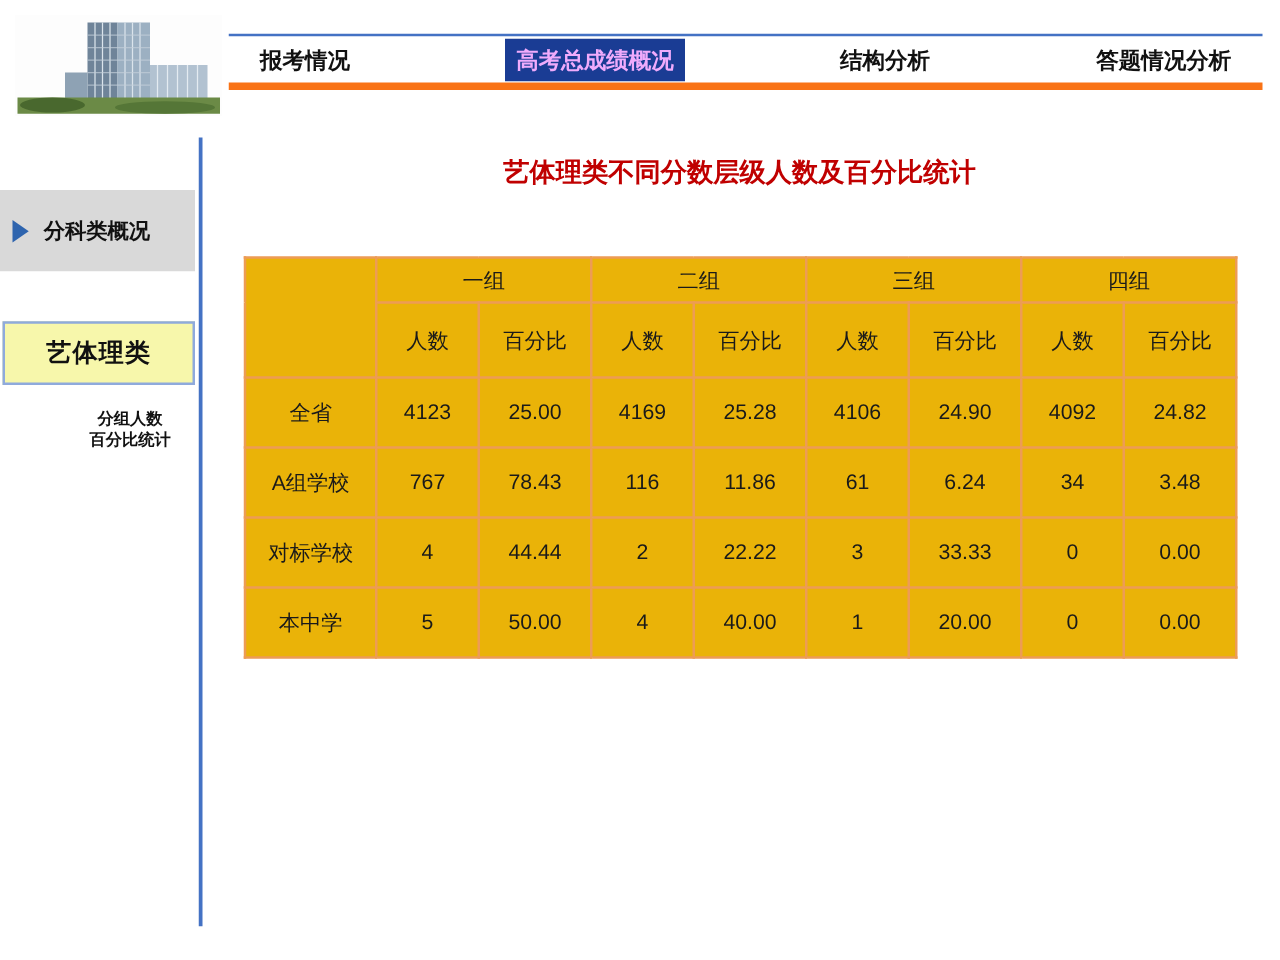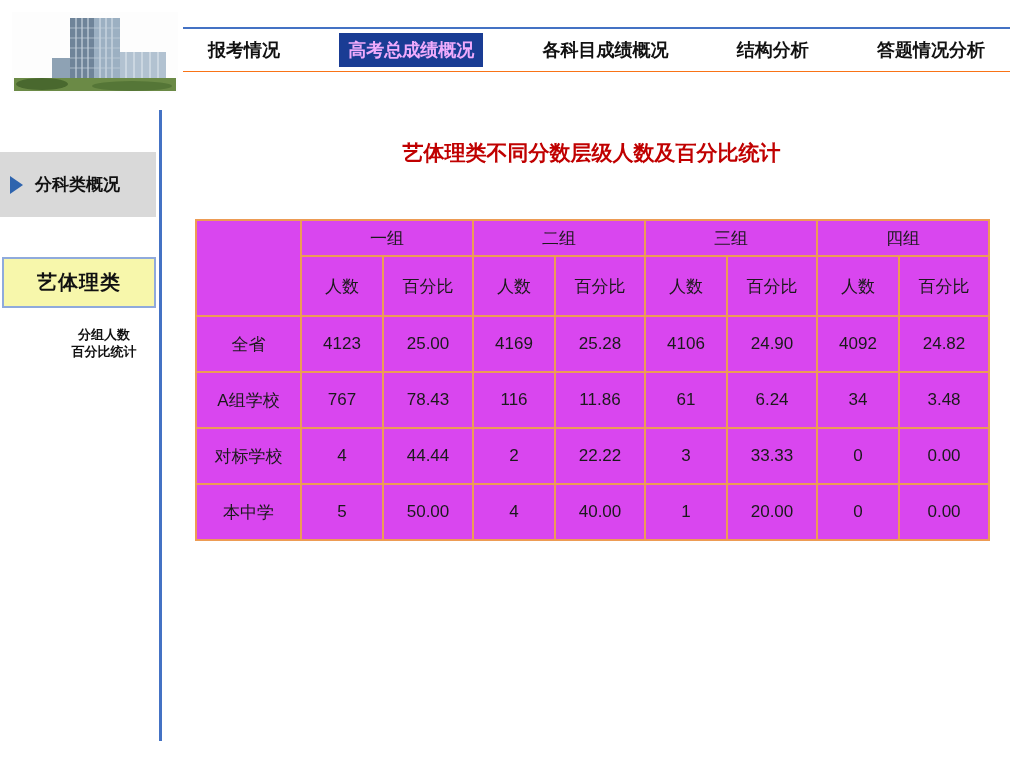--- a/index.html
+++ b/index.html
@@ -16,21 +16,21 @@
   .logo {
     position: absolute; left: 12px; top: 12px;
     width: 166px; height: 81px;
   }
 
   
   .navbar {
     position: absolute; left: 183px; top: 27px;
     width: 827px; height: 45px;
     border-top: 2px solid #4472C4;
-    border-bottom: 1px solid #f97316;
+    border-bottom: 6px solid #f97316;
     display: flex; align-items: center;
     justify-content: space-between;
     padding: 0 16px;
   }
   .tab {
     font-size: 18px; font-weight: 600; color: #111;
     white-space: nowrap; cursor: pointer;
     padding: 8px 9px; line-height: 1;
   }
   .tab.selected {
@@ -71,36 +71,36 @@
     position: absolute; left: 0; top: 326px;
     width: 160px; padding-left: 48px;
     text-align: center;
     font-size: 13px; font-weight: 700; color: #111;
     line-height: 17px; cursor: pointer;
   }
 
   
   .main { position: absolute; left: 195px; top: 110px; width: 793px; }
   .title {
-    margin-top: 30px;
+    margin-top: 16px;
     text-align: center;
     font-size: 21px; font-weight: 700;
     color: #C00000; line-height: 26px;
   }
   .stats-table {
     margin-top: 53px;
     border-collapse: collapse;
     table-layout: fixed;
     width: 793px;
   }
   .stats-table th, .stats-table td {
     border: 2px solid #ED9C55;
     text-align: center; vertical-align: middle;
     font-size: 17px; font-weight: 400; color: #1a1a1a;
-    background: #d946ef;
+    background: #eab308;
   }
   .stats-table .r-group { height: 36px; }
   .stats-table .r-sub { height: 60px; }
   .stats-table .r-data { height: 56px; }
 </style>
 </head>
 <body>
 
 <div class="page">
 
@@ -139,21 +139,20 @@
 
       <rect x="2" y="66" width="162" height="13" fill="#6b8a46"></rect>
       <ellipse cx="30" cy="72" rx="26" ry="6" fill="#49682e"></ellipse>
       <ellipse cx="120" cy="74" rx="40" ry="5" fill="#557637"></ellipse>
     </svg>
   </div>
 
   <nav class="navbar">
     <div class="tab">报考情况</div>
     <div class="tab selected">高考总成绩概况</div>
-    <div class="tab">各科目成绩概况</div>
     <div class="tab">结构分析</div>
     <div class="tab">答题情况分析</div>
   </nav>
 
   <div class="vline"></div>
 
   <div class="side-section">
     <span class="tri-icon"></span>
     <span class="side-section-label">分科类概况</span>
   </div>

